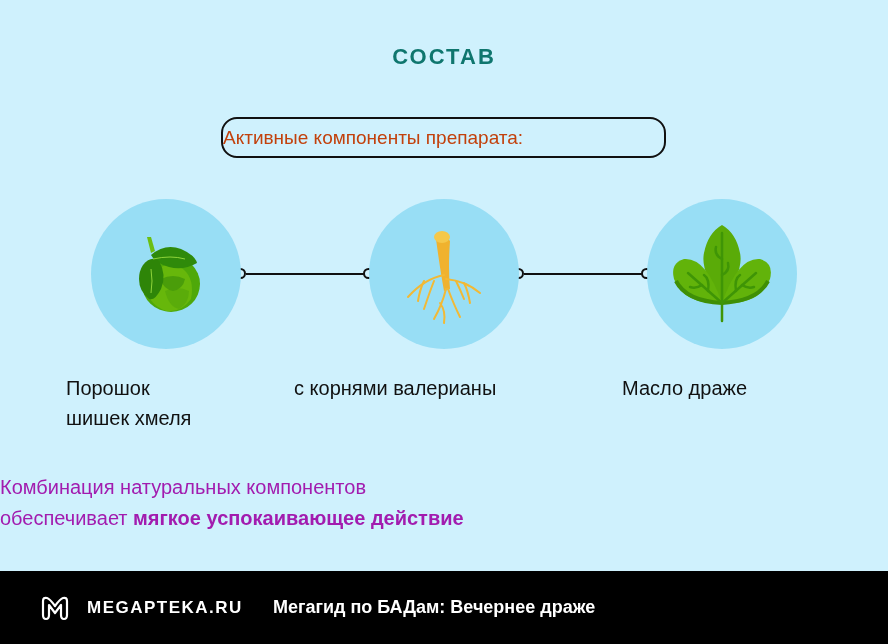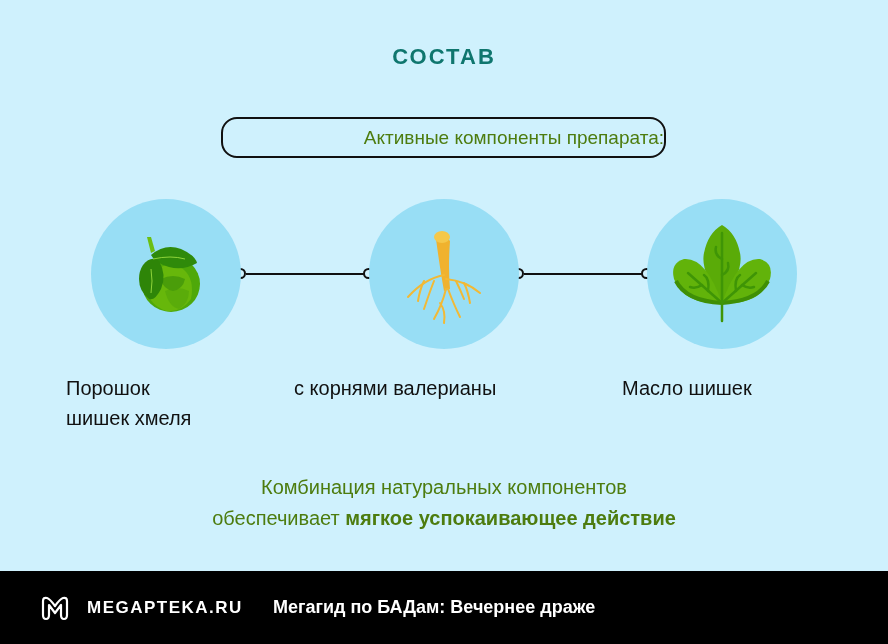--- a/index.html
+++ b/index.html
@@ -11,22 +11,22 @@
       position: relative;
     }
     .title {
       position: absolute; left: 0; top: 44px; width: 888px;
       text-align: center; font-size: 22px; font-weight: bold;
       letter-spacing: 2px; color: #0f766e;
     }
     .pill {
       position: absolute; left: 221px; top: 117px; width: 445px; height: 41px;
       border: 2px solid #111; border-radius: 16px;
-      display: flex; align-items: center; justify-content: flex-end;
-      font-size: 19px; color: #4d7c0f;
+      display: flex; align-items: center; justify-content: flex-start;
+      font-size: 19px; color: #c2410c;
     }
     .circle {
       position: absolute; width: 150px; height: 150px; border-radius: 50%;
       background: #98def5;
       display: flex; align-items: center; justify-content: center;
     }
     .c1 { left: 91px; top: 199px; }
     .c2 { left: 369px; top: 199px; }
     .c3 { left: 647px; top: 199px; }
     .connector {
@@ -38,21 +38,21 @@
     }
     .label {
       position: absolute; top: 373px; 
       font-size: 20px; line-height: 30px; color: #111;
     }
     .l1 { left: 66px; width: 200px; }
     .l2 { left: 294px; width: 300px; }
     .l3 { left: 622px; width: 200px; }
     .summary {
       position: absolute; left: 0; top: 472px; width: 888px;
-      text-align: center; font-size: 20px; line-height: 31px; color: #4d7c0f;
+      text-align: left; font-size: 20px; line-height: 31px; color: #a21caf;
     }
     .summary b { font-weight: bold; }
     .footer {
       position: absolute; left: 0; top: 571px; width: 888px; height: 73px;
       background: #000000; display: flex; align-items: center;
       padding-left: 39px; color: #fff;
     }
     .logo-icon { width: 32px; height: 26px; margin-right: 16px; }
     .brand {
       font-size: 17px; font-weight: bold; letter-spacing: 1.5px;
@@ -130,21 +130,21 @@
 </div>
 
 <div class="label l1">
   <div>Порошок</div>
   <div>шишек хмеля</div>
 </div>
 <div class="label l2">
   <div>с корнями валерианы</div>
 </div>
 <div class="label l3">
-  <div>Масло шишек</div>
+  <div>Масло драже</div>
 </div>
 
 <div class="summary">
   <div>Комбинация натуральных компонентов</div>
   <div><span>обеспечивает </span><b>мягкое успокаивающее действие</b></div>
 </div>
 
 <div class="footer">
   <svg class="logo-icon" viewBox="0 0 32 26">
     <path d="M4 20 Q4 24 7 24 Q10 24 10 20 L10 10 Q16 18 16 18 Q16 18 22 10 L22 20 Q22 24 25 24 Q28 24 28 20 L28 6 Q28 2 24 3 Q21 4 16 11 Q11 4 8 3 Q4 2 4 6 Z" fill="none" stroke="#fff" stroke-width="2.2" stroke-linejoin="round"></path>

